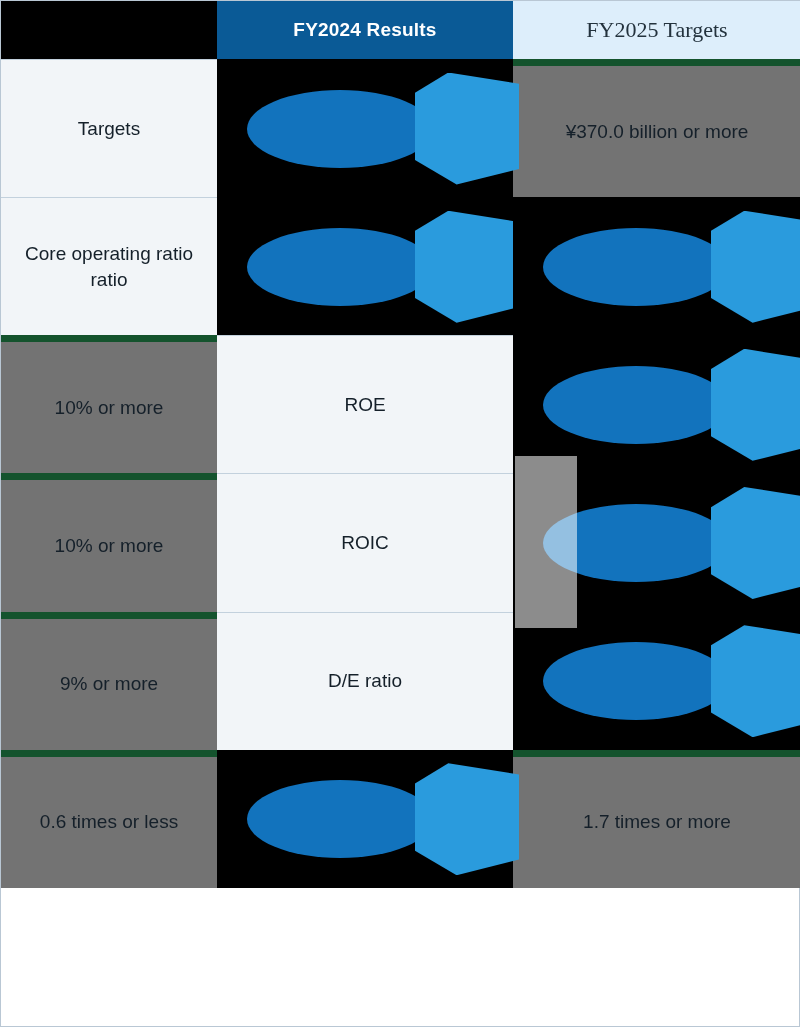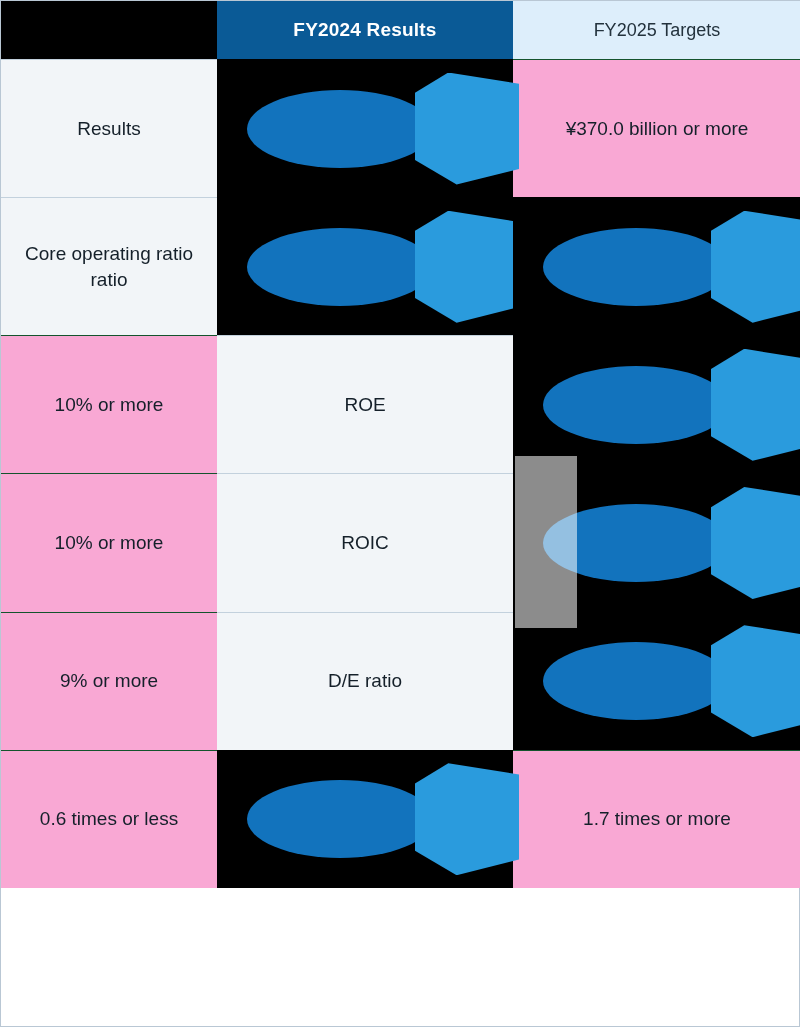--- a/index.html
+++ b/index.html
@@ -43,24 +43,25 @@
     font-weight: bold;
     font-size: 19px;
     display: flex;
     align-items: center;
     justify-content: center;
     letter-spacing: .2px;
   }
   .hdr-fy25 {
     background: #ddeefb;
     color: #23323d;
-    font-size: 18px;
+    font-size: 22px;
     display: flex;
     align-items: center;
     justify-content: center;
+    font-family: Liberation Serif, serif;
   }
 
   
   .c-label {
     background: #f2f5f8;
     display: flex;
     align-items: center;
     justify-content: center;
     text-align: center;
     font-size: 19px;
@@ -73,29 +74,29 @@
   .c-result {
     background: #000000;
     position: relative;
     display: flex;
     align-items: center;
     justify-content: center;
     border-top: 1px solid #000000;
     box-sizing: border-box;
   }
   .c-target {
-    background: #f9a8d4;
+    background: #737373;
     display: flex;
     align-items: center;
     justify-content: center;
     text-align: center;
     font-size: 19px;
     line-height: 1.35;
     color: #15202a;
-    border-top: 1px solid #14532d;
+    border-top: 7px solid #14532d;
     padding: 0 10px;
     box-sizing: border-box;
   }
 
   
   .blob-a {
     position: absolute;
     left: 30px;
     width: 186px;
     height: 78px;
@@ -125,21 +126,21 @@
 </head>
 <body>
 
 <div class="table-wrap">
   <div class="grid">
 
     <div class="hdr-blank"></div>
     <div class="hdr-fy24">FY2024 Results</div>
     <div class="hdr-fy25">FY2025 Targets</div>
 
-    <div class="c-label">Results</div>
+    <div class="c-label">Targets</div>
     <div class="c-result">
       <div class="blob-a"></div>
       <div class="blob-b"></div>
     </div>
     <div class="c-target">¥370.0 billion or more</div>
 
     <div class="c-label row-alt-cell">Core operating ratio ratio</div>
     <div class="c-result">
       <div class="blob-a"></div>
       <div class="blob-b"></div>

